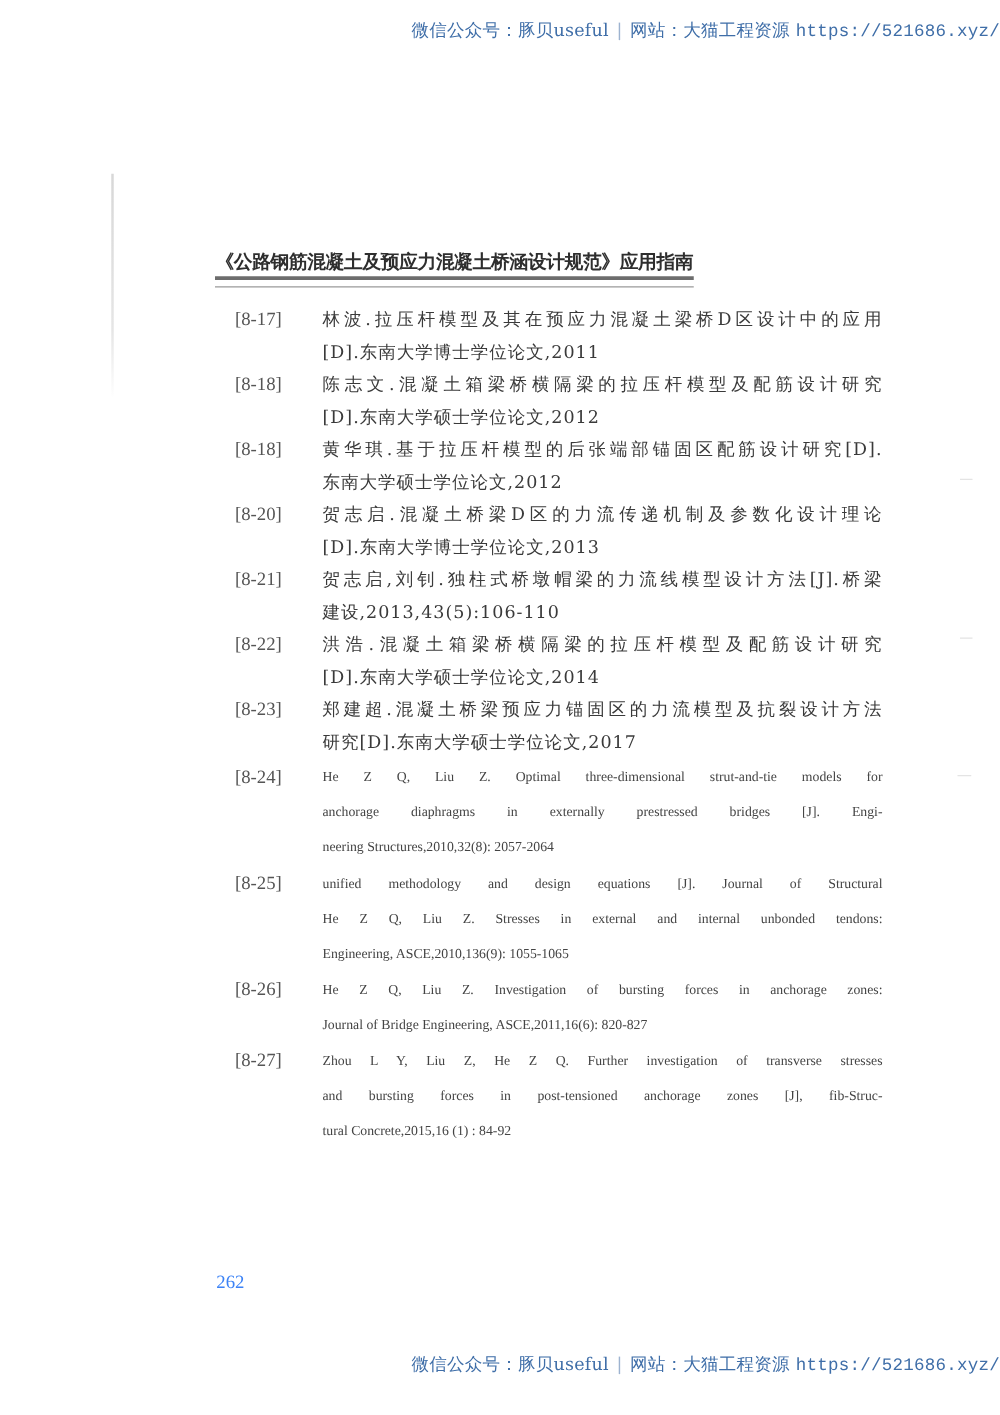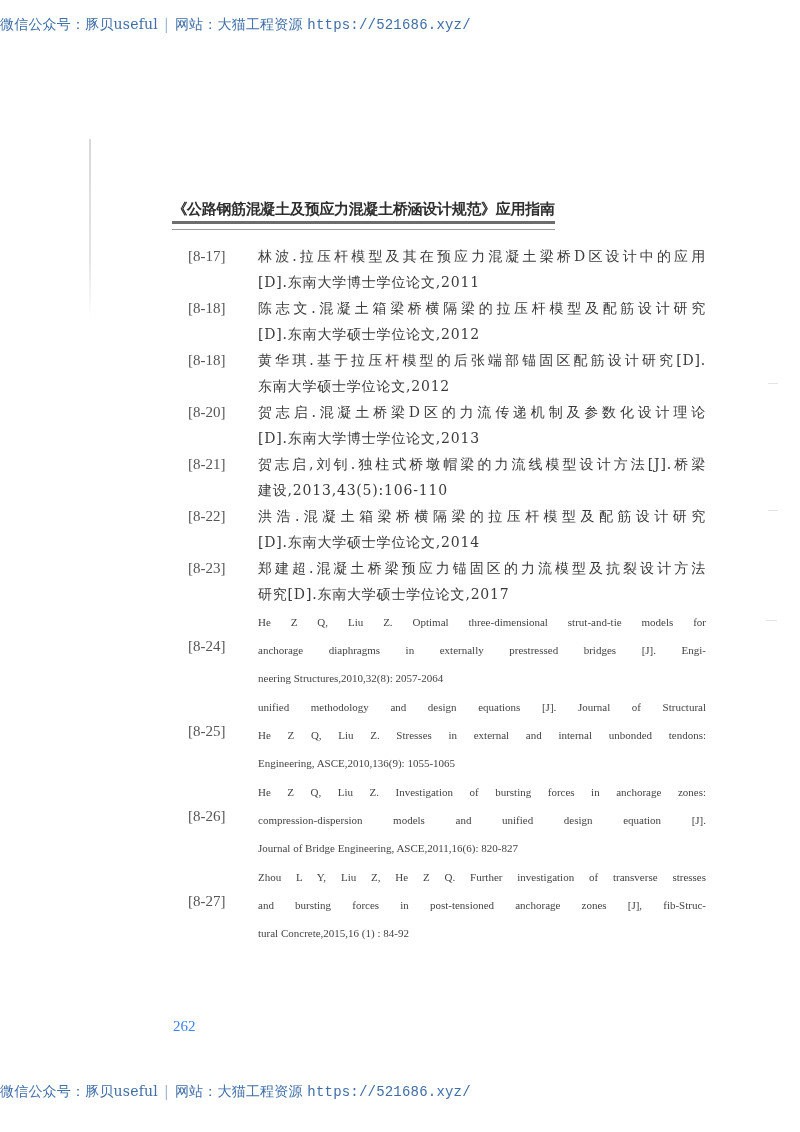--- a/index.html
+++ b/index.html
@@ -1,21 +1,21 @@
 <!DOCTYPE html>
 <html><head>
 <meta charset="utf-8">
 <style>
   html, body { margin: 0; padding: 0; }
   body {
     width: 800px; height: 1132px; background: #ffffff; position: relative; overflow: hidden;
     font-family: "DejaVu Serif", "Liberation Serif", serif; color: #2b2b2b;
   }
   .watermark {
-    position: absolute; left: 0; width: 800px; text-align: left;
+    position: absolute; left: 0; width: 800px; text-align: right;
     font-family: "DejaVu Serif", "Liberation Serif", serif;
     font-size: 14px; color: #3f6ea8; letter-spacing: 0.2px;
   }
   .watermark .sep { color: #9db3d0; margin: 0 6px; }
   .watermark .url { font-family: "Liberation Mono", "DejaVu Sans Mono", monospace; font-size: 14px; }
   .wm-top { top: 16px; }
   .wm-bottom { top: 1083px; }
 
   .spine {
     position: absolute; left: 89px; top: 139px; width: 2px; height: 180px;
@@ -39,21 +39,21 @@
     font-family: "Liberation Serif", "DejaVu Serif", serif; font-size: 15px; color: #555;
     line-height: 26px; white-space: nowrap;
   }
   .ref .line {
     display: block; font-size: 14px; line-height: 26px; white-space: nowrap; color: #3a3a3a;
     text-align: justify; text-align-last: justify;
   }
   .ref .line.last { text-align-last: left; }
   .ref.cn .line { font-family: "DejaVu Serif", serif; letter-spacing: 0.8px; font-size: 14px; }
   .ref.en .line { font-family: "Liberation Serif", "DejaVu Serif", serif; font-size: 11px; line-height: 28px; color: #444; }
-  .ref.en .label { line-height: 28px; margin-top: 24px; }
+  .ref.en .label { line-height: 28px; }
   .ref.en { margin-top: 1px; }
 
   .page-number {
     position: absolute; left: 173px; top: 1018px;
     font-family: "Liberation Serif", "DejaVu Serif", serif; font-size: 15px; color: #3b82f6;
   }
   .scan-mark { position: absolute; height: 1px; background: #e4e4e4; }
 </style>
 </head>
 <body>
@@ -115,21 +115,20 @@
   </div>
   <div class="ref en">
     <span class="label">[8-25]</span>
     <span class="line">unified methodology and design equations [J]. Journal of Structural</span>
     <span class="line">He Z Q, Liu Z. Stresses in external and internal unbonded tendons:</span>
     <span class="line last">Engineering, ASCE,2010,136(9): 1055-1065</span>
   </div>
   <div class="ref en">
     <span class="label">[8-26]</span>
     <span class="line">He Z Q, Liu Z. Investigation of bursting forces in anchorage zones:</span>
-    <span class="line">compression-dispersion models and unified design equation [J].</span>
     <span class="line last">Journal of Bridge Engineering, ASCE,2011,16(6): 820-827</span>
   </div>
   <div class="ref en">
     <span class="label">[8-27]</span>
     <span class="line">Zhou L Y, Liu Z, He Z Q. Further investigation of transverse stresses</span>
     <span class="line">and bursting forces in post-tensioned anchorage zones [J], fib-Struc-</span>
     <span class="line last">tural Concrete,2015,16 (1) : 84-92</span>
   </div>
 </div>
 

